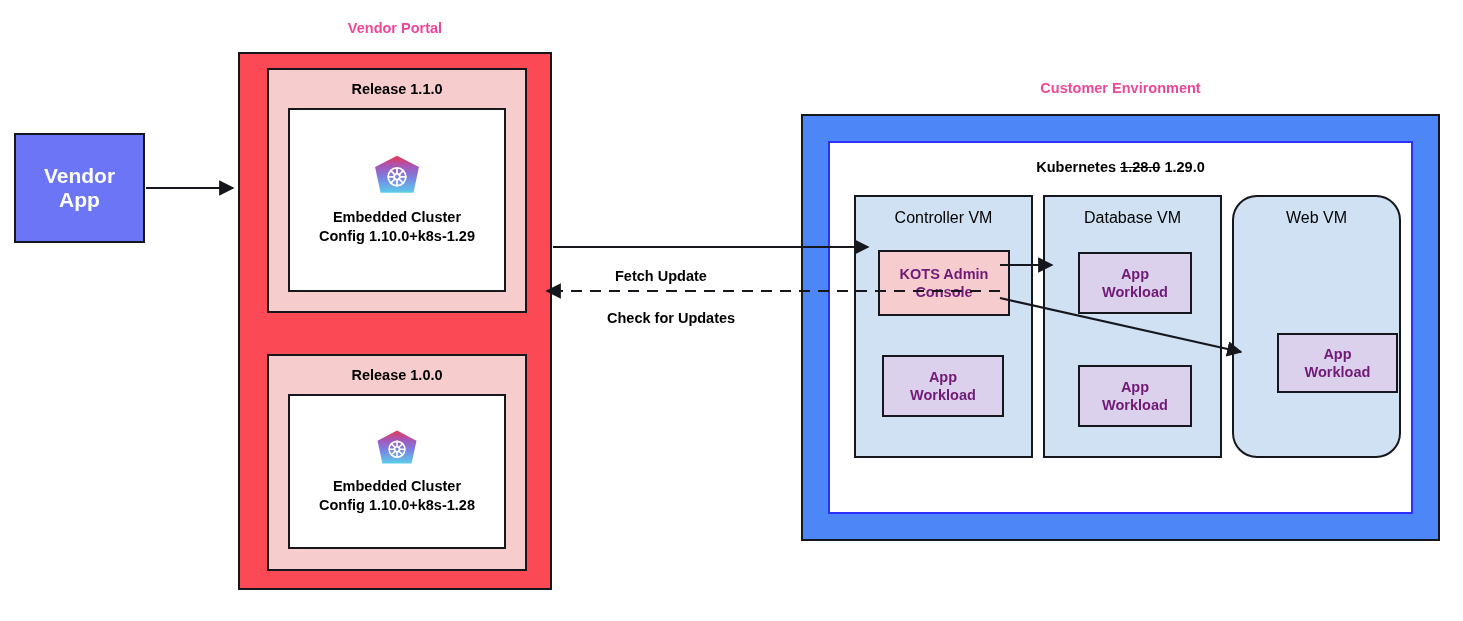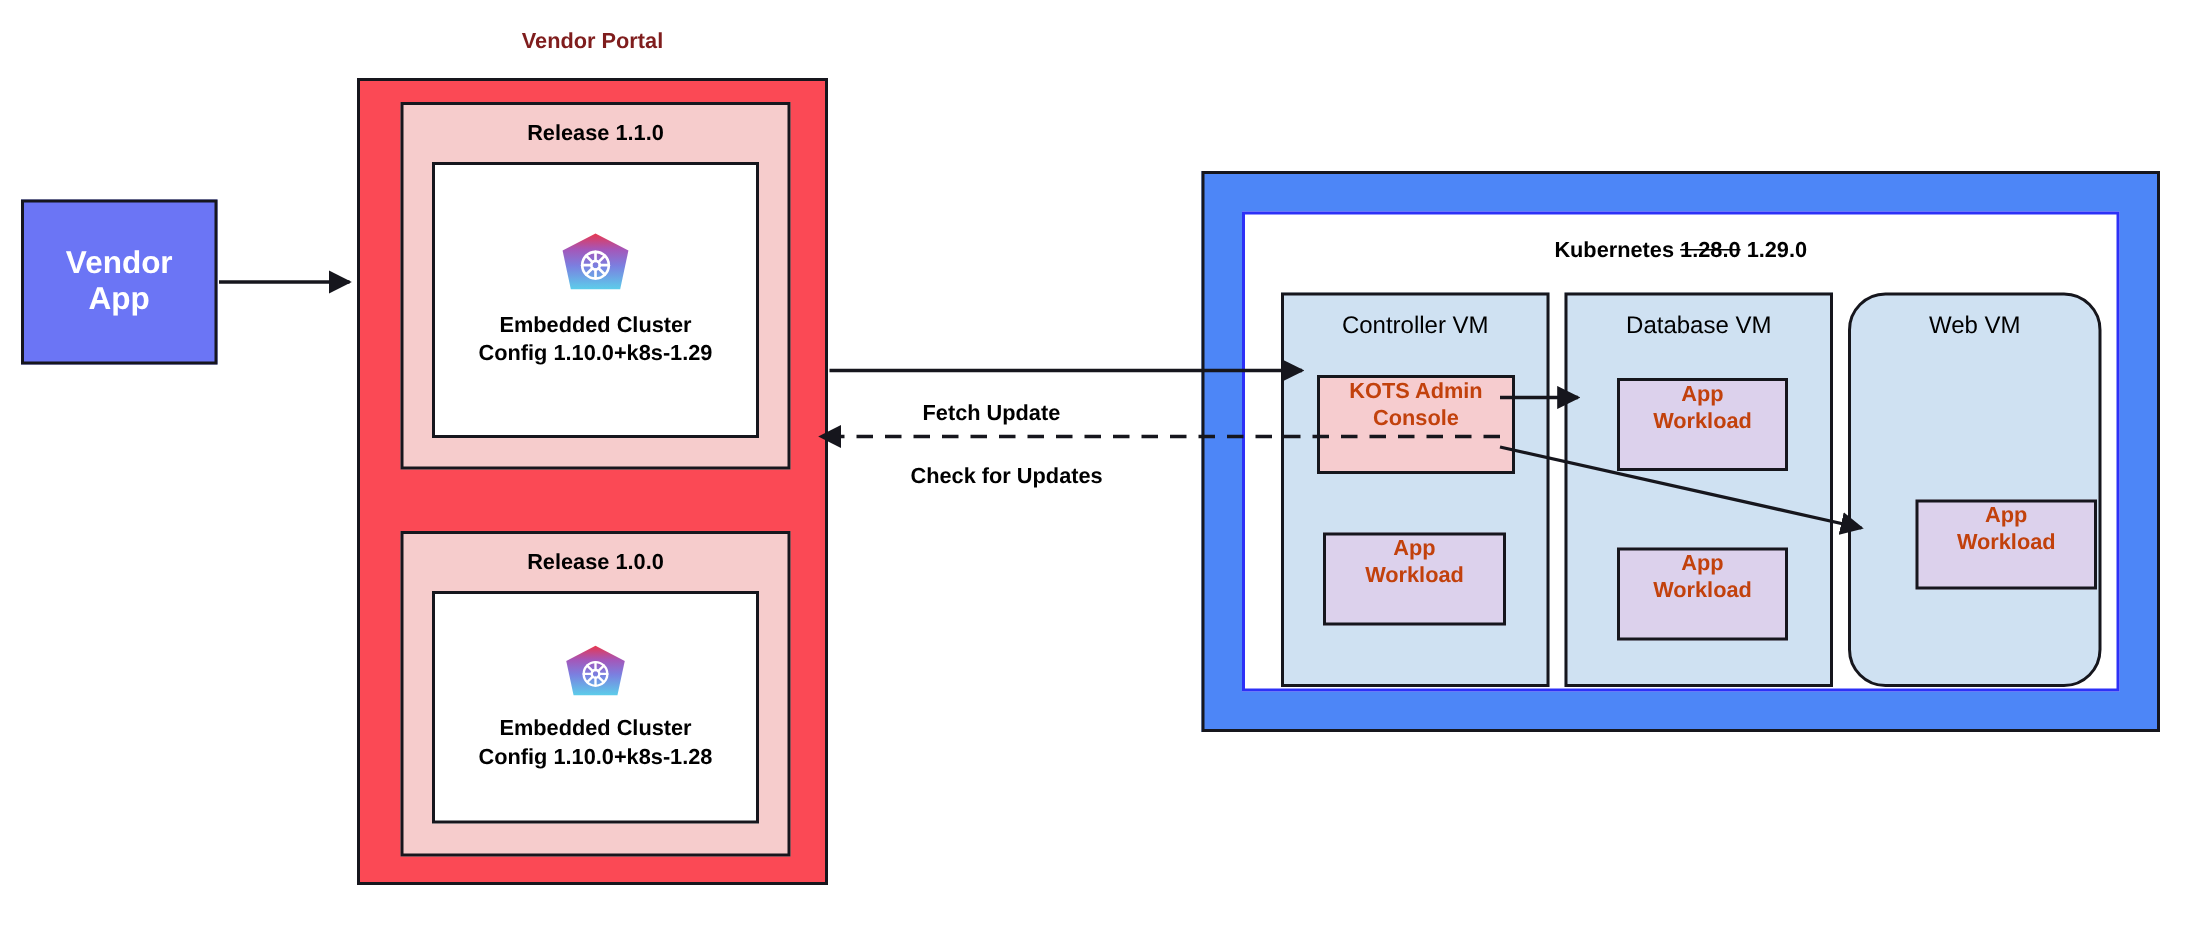--- a/index.html
+++ b/index.html
@@ -17,21 +17,21 @@
     width: 1463px;
     height: 621px;
     background: #ffffff;
     overflow: hidden;
   }
   .abs { position: absolute; box-sizing: border-box; }
 
   .lbl-title {
     font-weight: bold;
     font-size: 14.5px;
-    color: #7f1d1d;
+    color: #ec4899;
     text-align: center;
     line-height: 1.15;
     white-space: nowrap;
   }
 
   
   #vendor-app {
     left: 14px; top: 133px; width: 131px; height: 110px;
     background: #6B75F5;
     border: 2px solid #16161d;
@@ -76,21 +76,21 @@
   #release-100 .k8s-logo { width: 48px; height: 48px; }
   .cluster-cfg {
     margin-top: 0;
     font-weight: bold; font-size: 14.5px; color: #000;
     text-align: center; line-height: 1.3;
   }
 
   
   #customer-env-label { left: 801px; top: 80px; width: 639px; }
   #customer-env {
-    left: 801px; top: 114px; width: 639px; height: 374px;
+    left: 801px; top: 114px; width: 639px; height: 427px;
     background: #4D86F7;
     border: 2px solid #16161d;
   }
   #k8s-panel {
     position: absolute;
     left: 25px; top: 25px; right: 25px; bottom: 25px;
     background: #ffffff;
     border: 2px solid #2D31F7;
   }
   #k8s-version {
@@ -109,22 +109,22 @@
   #vm-database   { left: 213px; width: 175px; }
   #vm-web        { left: 402px; width: 165px; border-radius: 25px; }
   .vm-label {
     position: absolute; left: 0; right: 0; top: 12px;
     font-weight: normal; font-size: 16px; color: #000; text-align: center;
   }
 
   .node-box {
     position: absolute;
     border: 2px solid #16161d;
-    display: flex; justify-content: center;
-    font-weight: bold; font-size: 14.5px; color: #c2410c;
+    display: flex; align-items: center; justify-content: center;
+    font-weight: bold; font-size: 14.5px; color: #701a75;
     text-align: center; line-height: 1.25;
   }
   .node-workload { background: #DCD1EC; }
   .node-kots { background: #F6CCCF; }
 
   #kots-console   { left: 22px;  top: 53px;  width: 128px; height: 62px; }
   #wl-controller  { left: 26px;  top: 158px; width: 118px; height: 58px; }
   #wl-database-1  { left: 33px;  top: 55px;  width: 110px; height: 58px; }
   #wl-database-2  { left: 33px;  top: 168px; width: 110px; height: 58px; }
   #wl-web         { left: 43px;  top: 136px; width: 117px; height: 56px; }
@@ -216,20 +216,21 @@
         </svg>
         <div class="cluster-cfg">
           <span>Embedded Cluster</span><br>
           <span>Config 1.10.0+k8s-1.28</span>
         </div>
       </div>
     </div>
 
   </div>
 
+  <div class="abs lbl-title" id="customer-env-label">Customer Environment</div>
 
   <div class="abs" id="customer-env">
     <div id="k8s-panel">
 
       <div id="k8s-version">
         <span>Kubernetes</span>
         <span class="struck">1.28.0</span>
         <span>1.29.0</span>
       </div>
 

